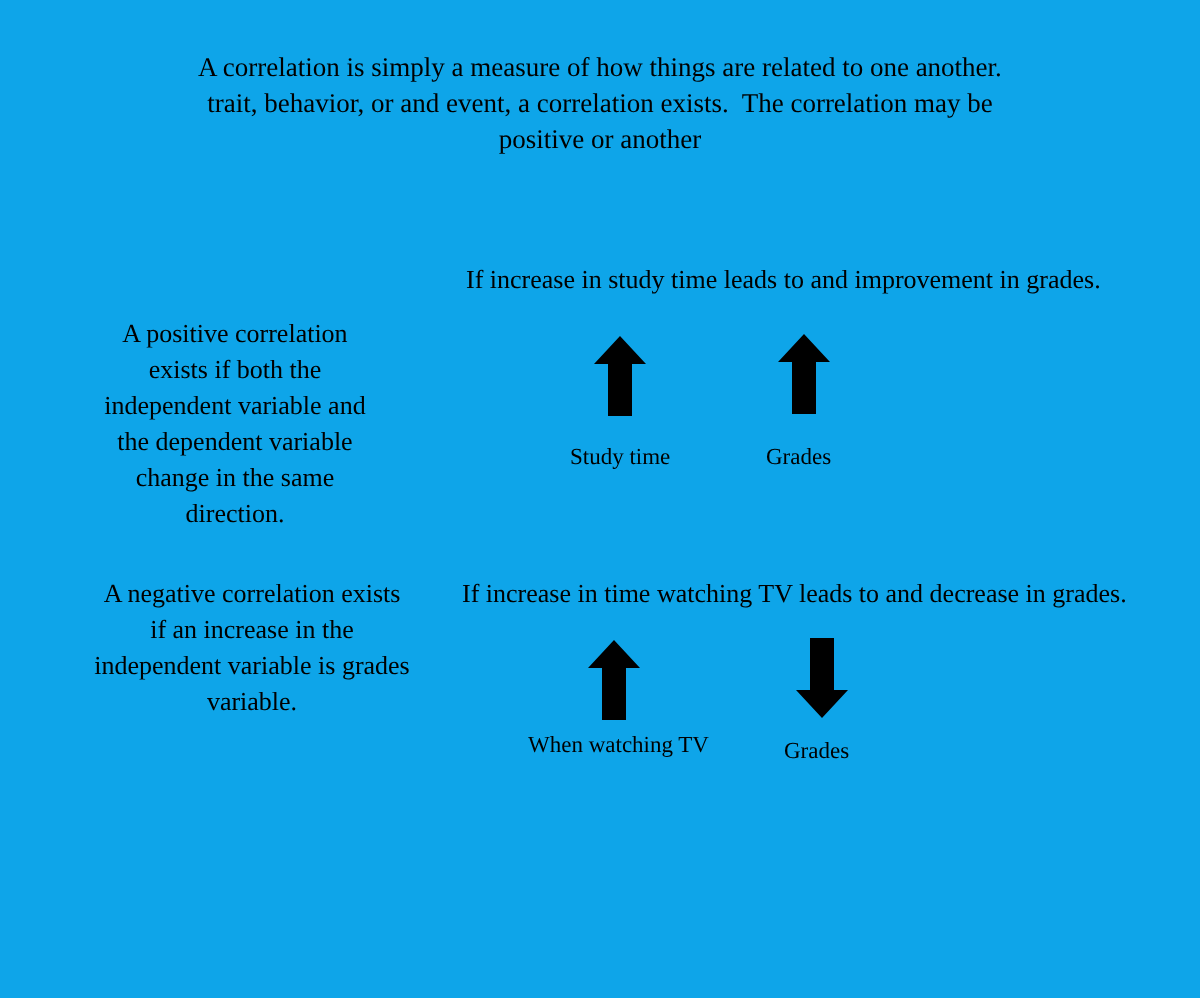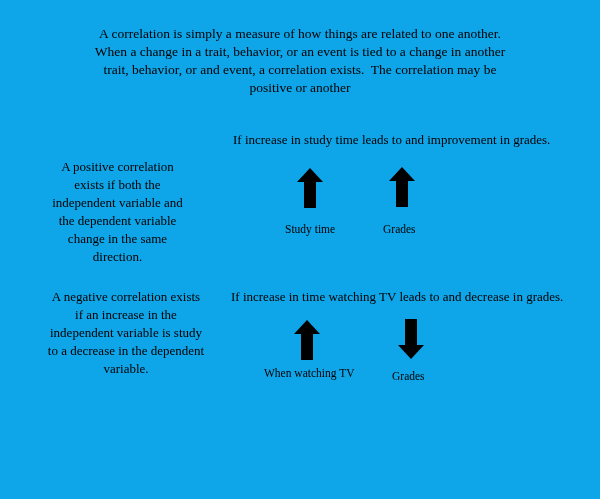--- a/index.html
+++ b/index.html
@@ -85,21 +85,20 @@
   .label-tv-time     { left: 264px; top: 366px; }
   .label-grades-2    { left: 392px; top: 369px; }
 </style>
 </head>
 <body>
 
 <div class="slide">
 
   <div class="intro">
     <div class="intro-line">A correlation is simply a measure of how things are related to one another.</div>
-    <div class="intro-line">When a change in a trait, behavior, or an event is tied to a change in another</div>
     <div class="intro-line">trait, behavior, or and event, a correlation exists.  The correlation may be</div>
     <div class="intro-line">positive or another</div>
   </div>
 
   <div class="desc desc-positive">
     <div class="desc-line">A positive correlation</div>
     <div class="desc-line">exists if both the</div>
     <div class="desc-line">independent variable and</div>
     <div class="desc-line">the dependent variable</div>
     <div class="desc-line">change in the same</div>
@@ -118,22 +117,21 @@
   <div class="arrow arrow-grades-up">
     <svg viewBox="0 0 26 40" xmlns="http://www.w3.org/2000/svg" aria-hidden="true">
       <polygon points="13,0 26,14 19,14 19,40 7,40 7,14 0,14" fill="#000000"></polygon>
     </svg>
   </div>
   <div class="arrow-label label-grades-1">Grades</div>
 
   <div class="desc desc-negative">
     <div class="desc-line">A negative correlation exists</div>
     <div class="desc-line">if an increase in the</div>
-    <div class="desc-line">independent variable is study</div>
-    <div class="desc-line">to a decrease in the dependent</div>
+    <div class="desc-line">independent variable is grades</div>
     <div class="desc-line">variable.</div>
   </div>
 
   <div class="illus-heading heading-tv">If increase in time watching TV leads to and decrease in grades.</div>
 
   <div class="arrow arrow-tv-time">
     <svg viewBox="0 0 26 40" xmlns="http://www.w3.org/2000/svg" aria-hidden="true">
       <polygon points="13,0 26,14 19,14 19,40 7,40 7,14 0,14" fill="#000000"></polygon>
     </svg>
   </div>

